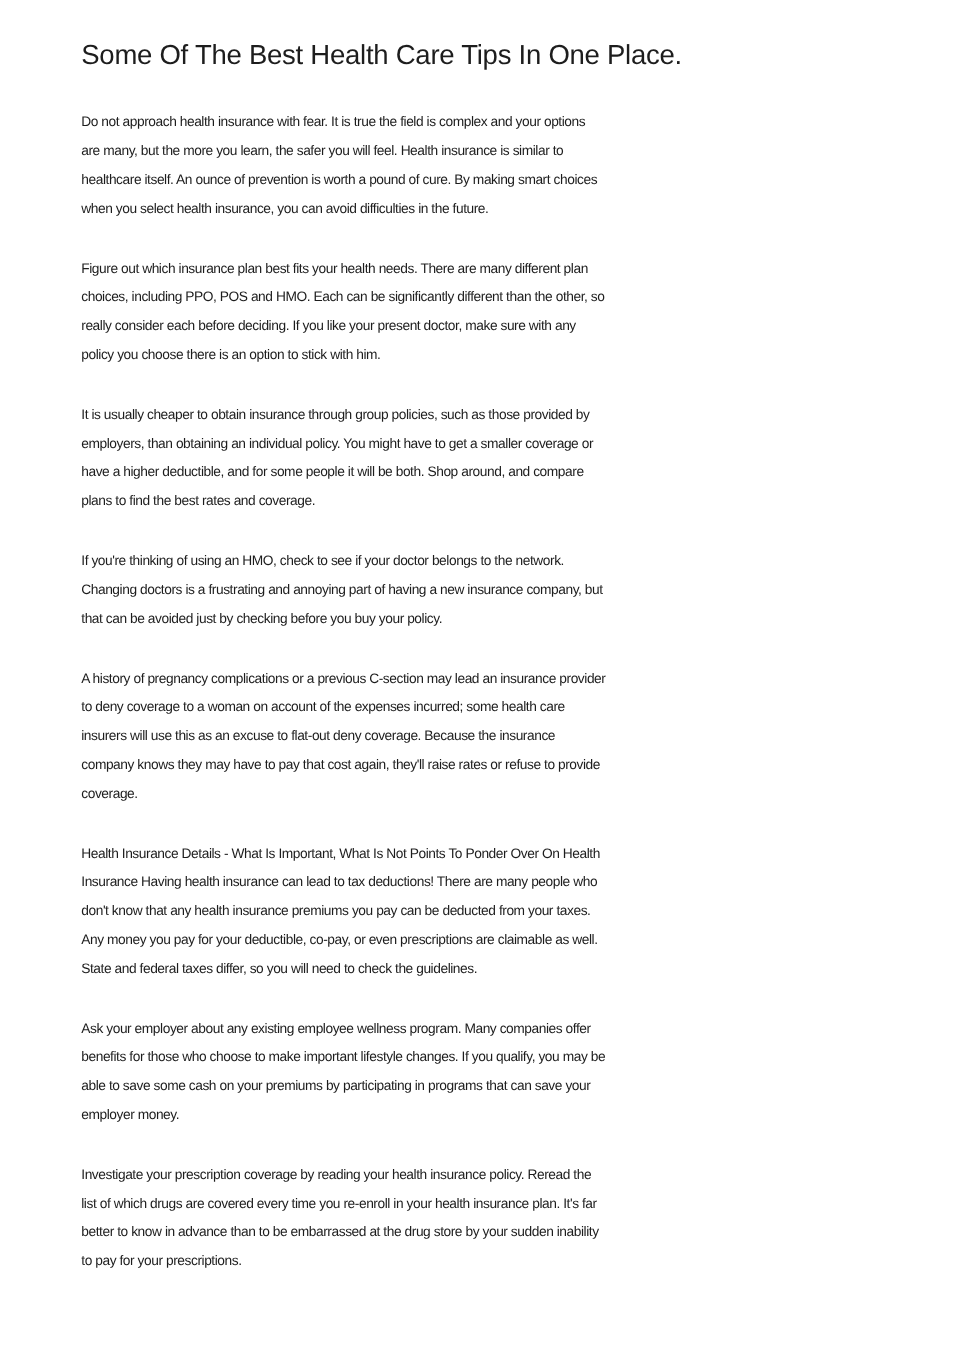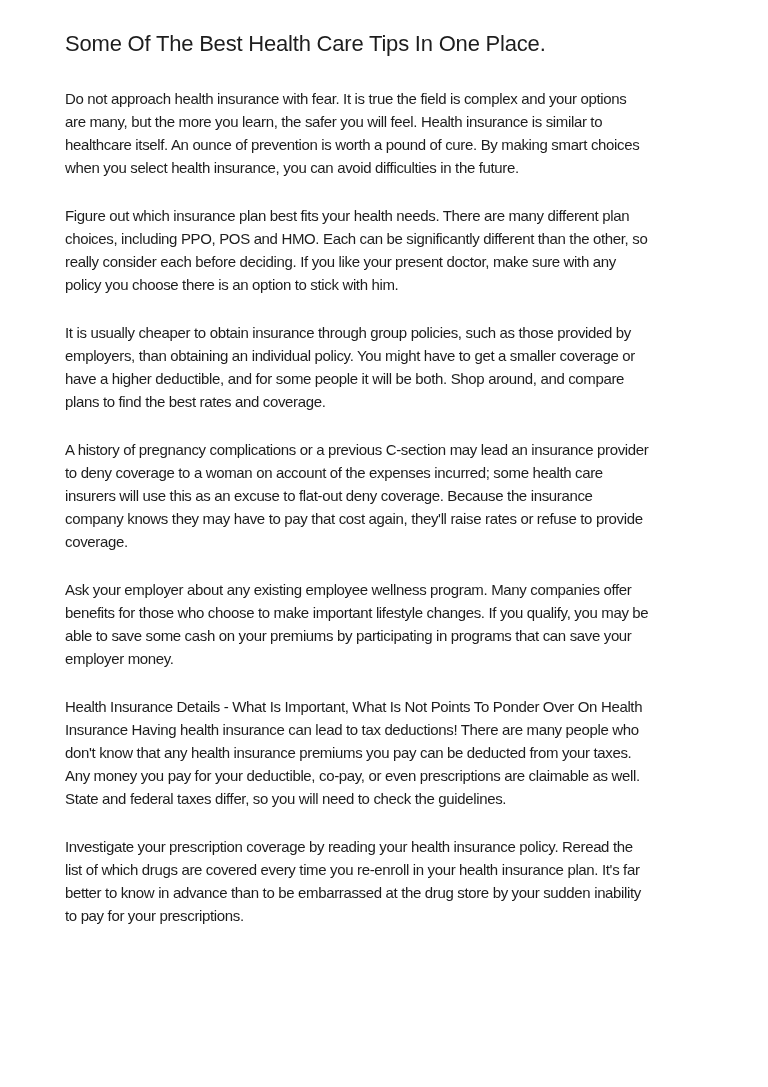--- a/index.html
+++ b/index.html
@@ -23,21 +23,21 @@
   }
   .doc-title {
     font-size: 22px;
     font-weight: 400;
     line-height: 28px;
     letter-spacing: -0.2px;
     margin: 0 0 29px 0;
     white-space: nowrap;
   }
   .doc-paragraph {
-    font-size: 15px;
+    font-size: 11px;
     font-weight: 400;
     line-height: 23px;
     letter-spacing: -0.35px;
     margin: 15px 0 25px 0;
     white-space: pre-line;
   }
 </style>
 </head>
 <body>
 
@@ -49,31 +49,34 @@
 healthcare itself. An ounce of prevention is worth a pound of cure. By making smart choices
 when you select health insurance, you can avoid difficulties in the future.</p>
   <p class="doc-paragraph">Figure out which insurance plan best fits your health needs. There are many different plan
 choices, including PPO, POS and HMO. Each can be significantly different than the other, so
 really consider each before deciding. If you like your present doctor, make sure with any
 policy you choose there is an option to stick with him.</p>
   <p class="doc-paragraph">It is usually cheaper to obtain insurance through group policies, such as those provided by
 employers, than obtaining an individual policy. You might have to get a smaller coverage or
 have a higher deductible, and for some people it will be both. Shop around, and compare
 plans to find the best rates and coverage.</p>
+  <p class="doc-paragraph">If you're thinking of using an HMO, check to see if your doctor belongs to the network.
+Changing doctors is a frustrating and annoying part of having a new insurance company, but
+that can be avoided just by checking before you buy your policy.</p>
   <p class="doc-paragraph">A history of pregnancy complications or a previous C-section may lead an insurance provider
 to deny coverage to a woman on account of the expenses incurred; some health care
 insurers will use this as an excuse to flat-out deny coverage. Because the insurance
 company knows they may have to pay that cost again, they'll raise rates or refuse to provide
 coverage.</p>
-  <p class="doc-paragraph">Ask your employer about any existing employee wellness program. Many companies offer
-benefits for those who choose to make important lifestyle changes. If you qualify, you may be
-able to save some cash on your premiums by participating in programs that can save your
-employer money.</p>
   <p class="doc-paragraph">Health Insurance Details - What Is Important, What Is Not Points To Ponder Over On Health
 Insurance Having health insurance can lead to tax deductions! There are many people who
 don't know that any health insurance premiums you pay can be deducted from your taxes.
 Any money you pay for your deductible, co-pay, or even prescriptions are claimable as well.
 State and federal taxes differ, so you will need to check the guidelines.</p>
+  <p class="doc-paragraph">Ask your employer about any existing employee wellness program. Many companies offer
+benefits for those who choose to make important lifestyle changes. If you qualify, you may be
+able to save some cash on your premiums by participating in programs that can save your
+employer money.</p>
   <p class="doc-paragraph">Investigate your prescription coverage by reading your health insurance policy. Reread the
 list of which drugs are covered every time you re-enroll in your health insurance plan. It's far
 better to know in advance than to be embarrassed at the drug store by your sudden inability
 to pay for your prescriptions.</p>
 </main>
 
 </body></html>

